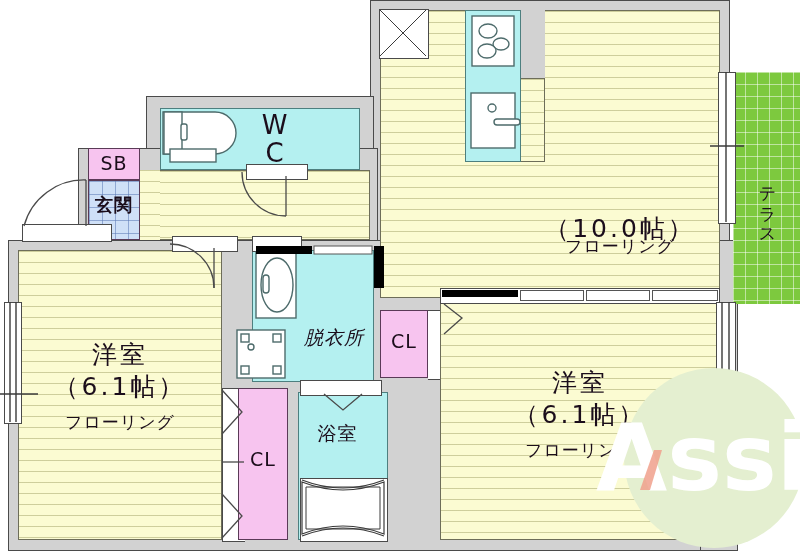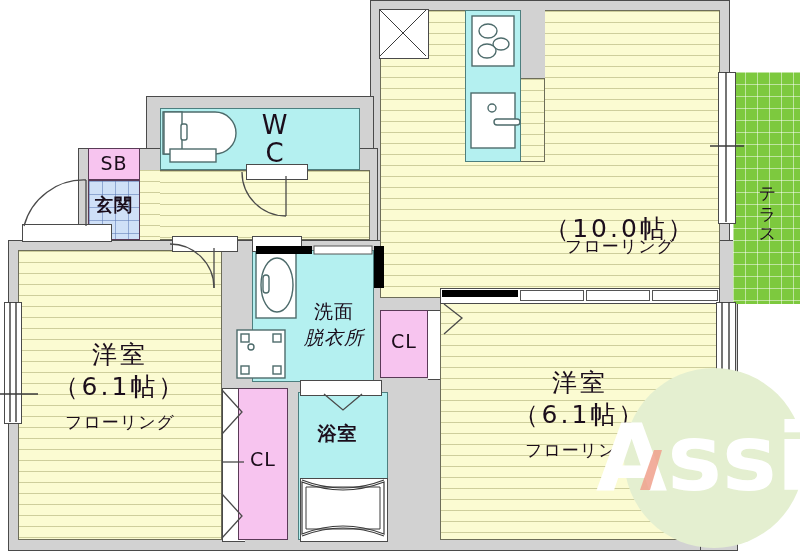--- a/index.html
+++ b/index.html
@@ -90,25 +90,24 @@
   <div class="room floor" style="left:18px;top:250px;width:204px;height:290px;"></div>
   <div class="lbl big" style="left:50px;top:340px;width:140px;">洋室</div>
   <div class="lbl big" style="left:40px;top:372px;width:160px;">（6.1帖）</div>
   <div class="lbl sm" style="left:38px;top:412px;width:164px;">フローリング</div>
 
   <div class="white" style="position:absolute;left:222px;top:388px;width:22px;height:152px;border-right:none;"></div>
   <div class="closet" style="position:absolute;left:238px;top:388px;width:50px;height:152px;box-sizing:border-box;"></div>
   <div class="lbl sm" style="left:238px;top:448px;width:50px;font-size:19px;">CL</div>
 
   <div class="wet" style="position:absolute;left:252px;top:250px;width:122px;height:132px;box-sizing:border-box;"></div>
-  <div class="lbl sm" style="left:294px;top:300px;width:80px;font-size:19px;">洗面</div>
   <div class="lbl sm" style="left:288px;top:326px;width:92px;font-size:19px;font-style:italic;">脱衣所</div>
 
   <div class="wet" style="position:absolute;left:298px;top:392px;width:90px;height:148px;box-sizing:border-box;"></div>
-  <div class="lbl sm" style="left:298px;top:422px;width:79px;font-size:19px;font-weight:bold;">浴室</div>
+  <div class="lbl sm" style="left:298px;top:422px;width:79px;font-size:19px;">浴室</div>
 
   <div class="closet" style="position:absolute;left:380px;top:310px;width:48px;height:68px;box-sizing:border-box;"></div>
   <div class="lbl sm" style="left:380px;top:330px;width:48px;font-size:19px;">CL</div>
   <div class="white" style="position:absolute;left:428px;top:310px;width:16px;height:68px;border-left:none;"></div>
 
   <div class="room floor" style="left:440px;top:300px;width:280px;height:240px;"></div>
   <div class="lbl big" style="left:510px;top:368px;width:140px;">洋室</div>
   <div class="lbl big" style="left:500px;top:400px;width:160px;">（6.1帖）</div>
   <div class="lbl sm" style="left:498px;top:440px;width:164px;">フローリング</div>
 

